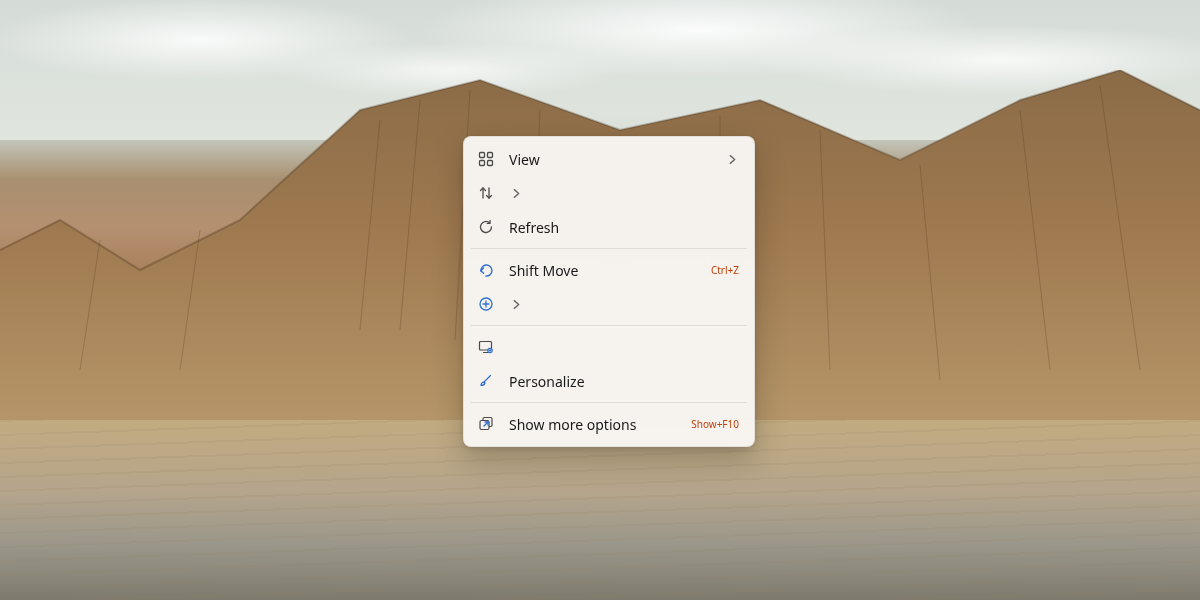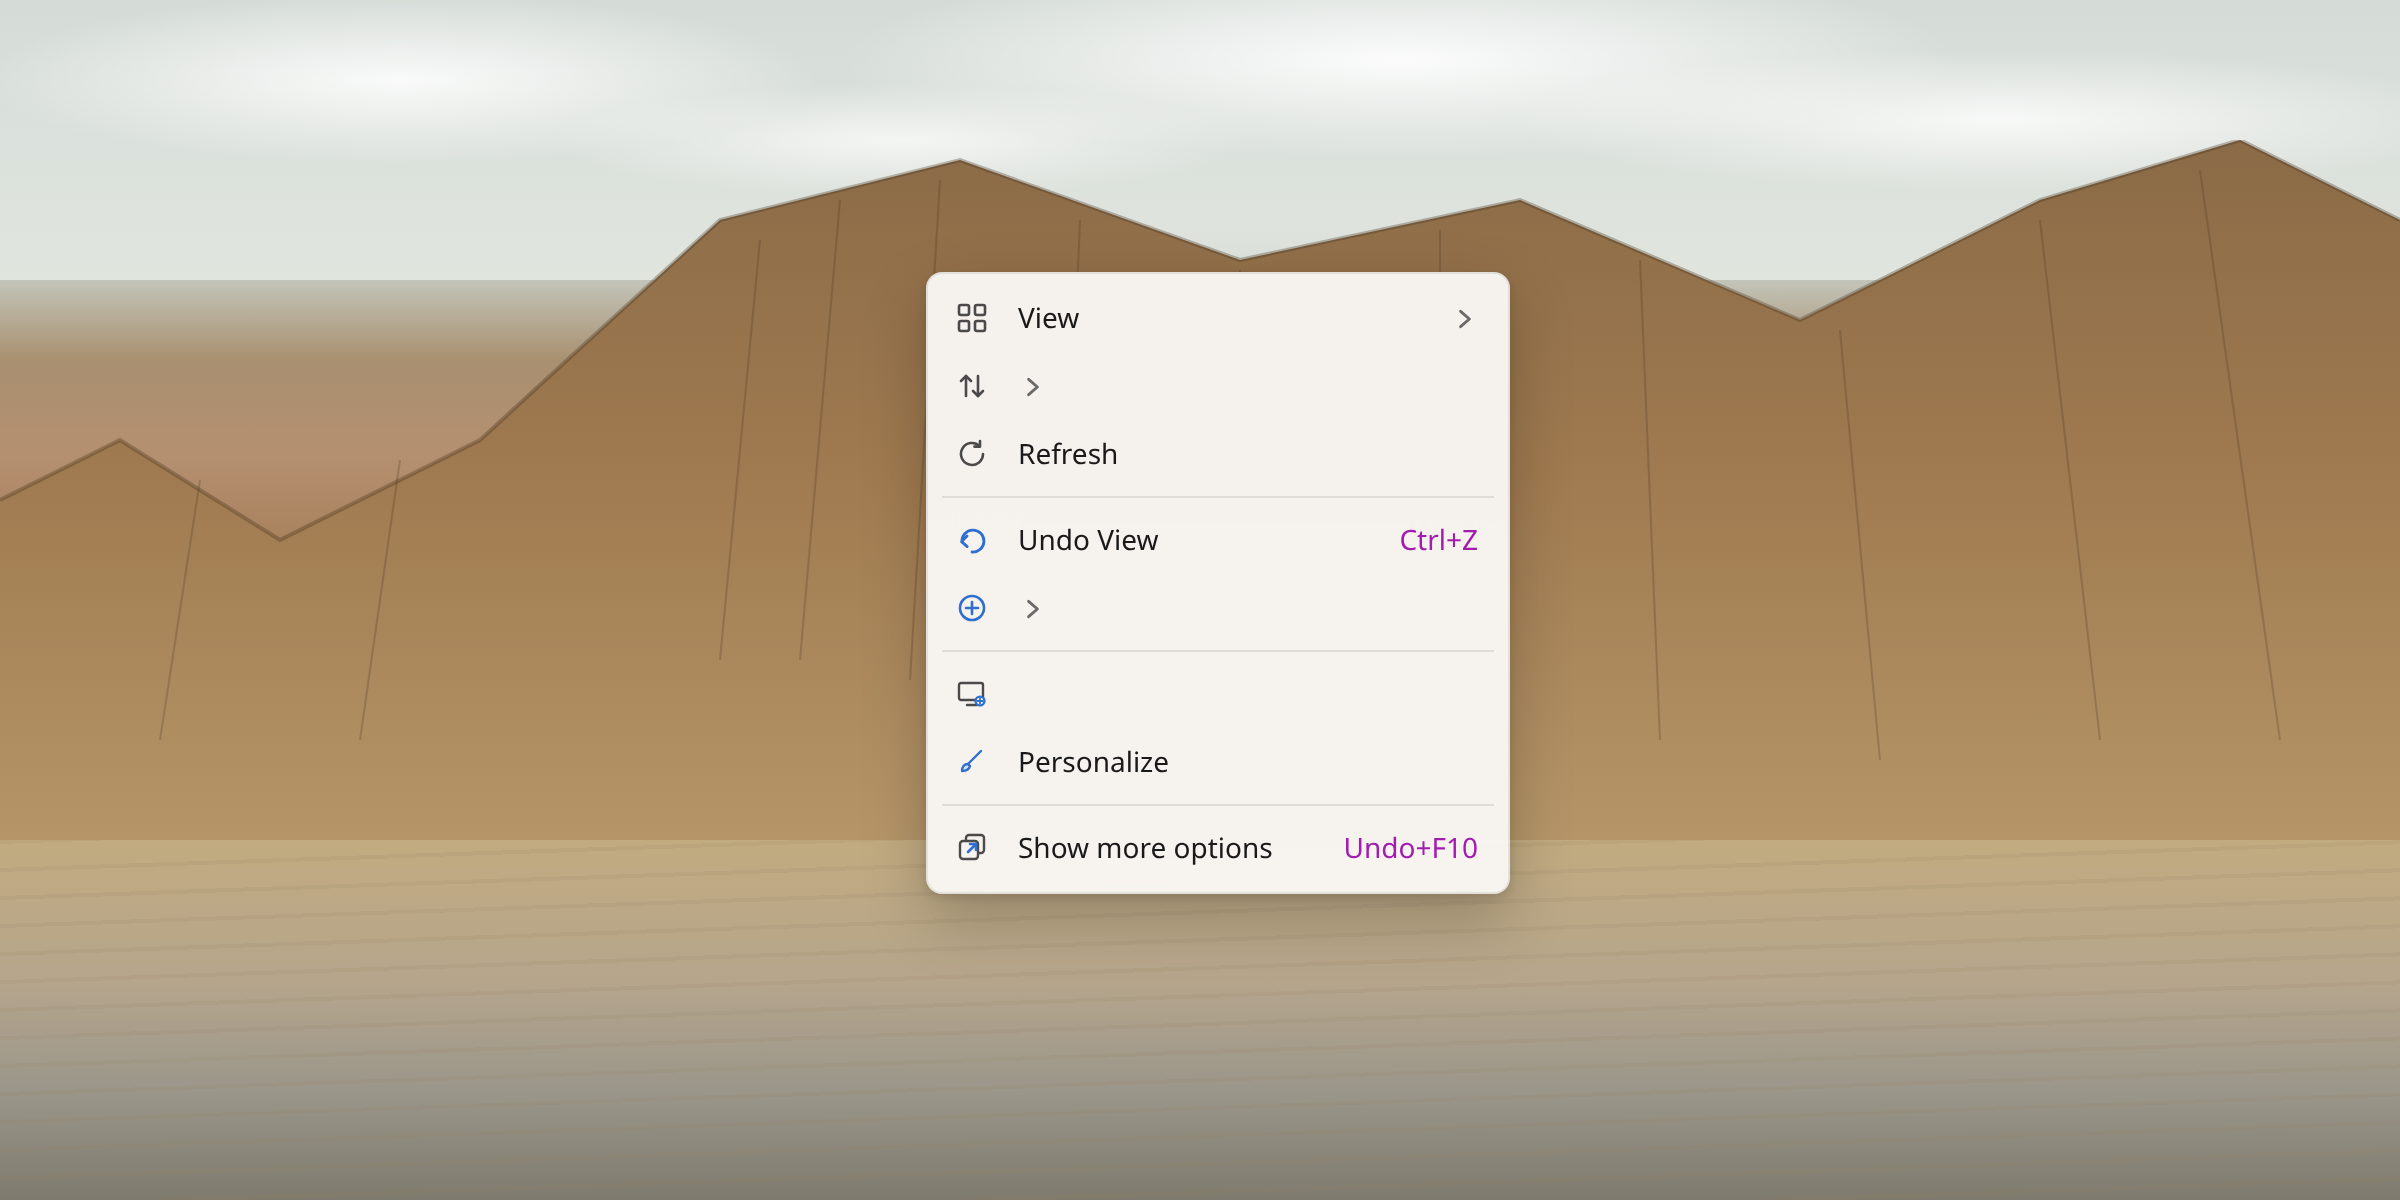--- a/index.html
+++ b/index.html
@@ -76,21 +76,21 @@
     cursor: default;
   }
   .mi-icon {
     width: 18px; height: 18px;
     flex: 0 0 18px;
     margin-right: 14px;
     display: flex; align-items: center; justify-content: center;
   }
   .mi-icon svg { width: 16px; height: 16px; }
   .mi-label { flex: 1 1 auto; }
-  .mi-accel { color: #a21caf; font-size: 14px; margin-left: 8px; }
+  .mi-accel { color: #c2410c; font-size: 10px; margin-left: 8px; }
   .mi-chevron { flex: 0 0 14px; color: #6a6a6a; display:flex; align-items:center; justify-content:center;}
   .mi-chevron svg { width: 11px; height: 11px; }
   .menu-sep {
     height: 1px;
     background: rgba(0,0,0,0.09);
     margin: 4px 2px;
   }
   .blue-stroke { stroke:#2f6fd0; }
   .blue-fill { fill:#2f6fd0; }
 </style>
@@ -178,21 +178,21 @@
 
     <div class="menu-sep"></div>
 
     <div class="menu-item">
       <span class="mi-icon">
         <svg viewBox="0 0 16 16" fill="none" stroke-width="1.4" stroke-linecap="round" stroke-linejoin="round" class="blue-stroke">
           <path d="M3 9 A5.5 5.5 0 1 1 8 14"></path>
           <path d="M5.5 6 L2.8 8.8 L5.6 11.3"></path>
         </svg>
       </span>
-      <span class="mi-label">Undo View</span>
+      <span class="mi-label">Shift Move</span>
       <span class="mi-accel">Ctrl+Z</span>
     </div>
 
     <div class="menu-item">
       <span class="mi-icon">
         <svg viewBox="0 0 16 16" fill="none" stroke-width="1.3" stroke-linecap="round" class="blue-stroke">
           <circle cx="8" cy="8" r="6"></circle>
           <path d="M8 5 V11"></path>
             <path d="M5 8 H11"></path>
         </svg>
@@ -232,17 +232,17 @@
     <div class="menu-item">
       <span class="mi-icon">
         <svg viewBox="0 0 16 16" fill="none" stroke="#4a4a4a" stroke-width="1.2" stroke-linejoin="round">
           <rect x="2" y="4.5" width="9" height="9" rx="1.5"></rect>
           <path d="M5 4.5 V3 A1.5 1.5 0 0 1 6.5 1.5 H12.5 A1.5 1.5 0 0 1 14 3 V9 A1.5 1.5 0 0 1 12.5 10.5 H11"></path>
           <path d="M6 10 L10 6" class="blue-stroke" stroke-width="1.3" stroke-linecap="round"></path>
           <path d="M10 9 V6 H7" class="blue-stroke" stroke-width="1.3" stroke-linecap="round"></path>
         </svg>
       </span>
       <span class="mi-label">Show more options</span>
-      <span class="mi-accel">Undo+F10</span>
+      <span class="mi-accel">Show+F10</span>
     </div>
 
   </div>
 </div>
 
 </body></html>

